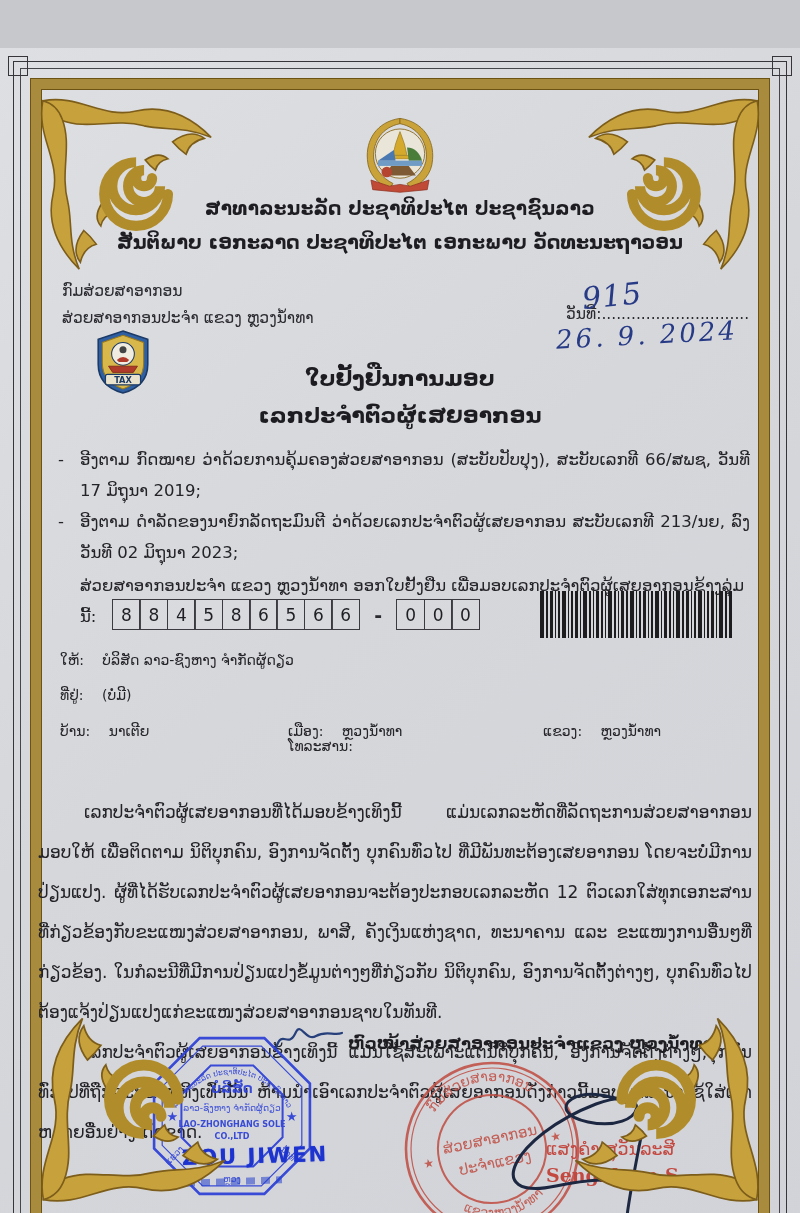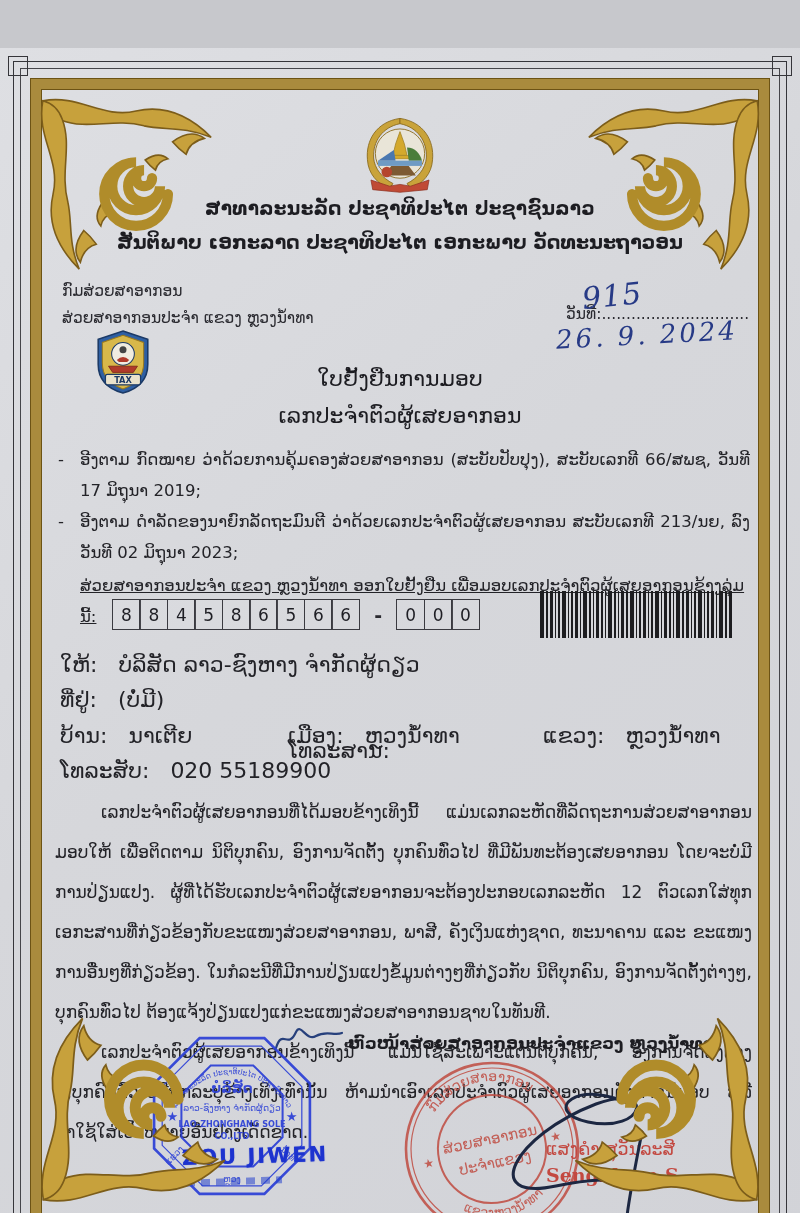--- a/index.html
+++ b/index.html
@@ -24,40 +24,40 @@
   .emblem{position:absolute;left:50%;top:66px;transform:translateX(-50%);width:88px;height:80px;}
   .h1{position:absolute;left:0;right:0;top:150px;text-align:center;font-size:18.5px;font-weight:bold;color:#1d1d22;letter-spacing:.3px;}
   .h2{position:absolute;left:0;right:0;top:183px;text-align:center;font-size:19px;font-weight:bold;color:#1d1d22;}
   .issuer{position:absolute;left:62px;top:230px;font-size:15.5px;line-height:27px;color:#2a2a30;}
   .refblock{position:absolute;left:528px;top:250px;width:250px;font-size:15.5px;color:#2a2a30;line-height:33px;}
   .refline2{padding-left:38px;}
   .hand{font-family:"DejaVu Serif","Liberation Serif",serif;font-style:italic;color:#273a86;position:absolute;}
   .hw-num{left:582px;top:230px;font-size:30px;transform:rotate(-6deg);letter-spacing:1px;}
   .hw-date{left:556px;top:272px;font-size:26px;transform:rotate(-3deg);letter-spacing:3px;white-space:nowrap;}
   .taxbadge{position:absolute;left:92px;top:281px;width:62px;height:68px;text-align:center;}
-  .t1{position:absolute;left:0;right:0;top:318px;text-align:center;font-size:22px;font-weight:normal;color:#1c1c21;}
-  .t2{position:absolute;left:0;right:0;top:355px;text-align:center;font-size:22px;font-weight:normal;color:#1c1c21;}
+  .t1{position:absolute;left:0;right:0;top:318px;text-align:center;font-size:22px;font-weight:bold;color:#1c1c21;}
+  .t2{position:absolute;left:0;right:0;top:355px;text-align:center;font-size:22px;font-weight:bold;color:#1c1c21;}
   
   .midtext{position:absolute;left:58px;right:50px;top:396px;font-size:16.5px;line-height:31px;color:#232328;}
   .bullet{display:flex;}
   .bullet .mark{width:22px;flex:none;}
   .bullet .btxt{text-align:justify;}
-  .issue-line{padding-left:22px;margin-top:2px;text-decoration:underline;}
+  .issue-line{padding-left:22px;margin-top:2px;}
   
   .tinrow{position:absolute;left:112px;top:551px;display:flex;align-items:center;}
   .tinbox{width:27px;height:29px;border:1.6px solid #3a3a40;margin-left:-1.6px;display:flex;align-items:center;justify-content:center;
     font-size:17px;font-weight:500;color:#1e1e24;background:rgba(255,255,255,.06);}
   .tinbox.first{margin-left:0;}
   .tinsep{margin:0 14px;font-size:19px;font-weight:bold;color:#2a2a30;}
   .barcode{position:absolute;left:540px;top:543px;width:192px;height:47px;}
   
-  .frow{position:absolute;font-size:22px;color:#232328;white-space:nowrap;}
+  .frow{position:absolute;font-size:14px;color:#232328;white-space:nowrap;}
   .flabel{margin-right:14px;}
   
-  .bodytext{position:absolute;left:55px;right:48px;top:744px;font-size:17px;line-height:40px;color:#222227;}
+  .bodytext{position:absolute;left:38px;right:48px;top:744px;font-size:17px;line-height:40px;color:#222227;}
   .bodytext p{margin:0;text-align:justify;text-indent:46px;}
   
   .sigsquiggle{position:absolute;left:270px;top:972px;width:76px;height:38px;z-index:3;}
   .sigtitle{position:absolute;left:348px;top:986px;font-size:16.5px;font-weight:bold;color:#1d1d22;}
   .octstamp{position:absolute;left:146px;top:982px;width:172px;height:172px;opacity:.92;z-index:4;}
   .zou{position:absolute;left:182px;top:1096px;font-size:21px;font-weight:bold;color:#1d33cf;letter-spacing:2px;
     transform:rotate(-1.5deg);text-shadow:0 0 1px rgba(29,51,207,.7);z-index:4;}
   .zou-under{position:absolute;left:186px;top:1130px;width:96px;height:7px;z-index:4;
     background:repeating-linear-gradient(90deg,rgba(38,66,205,.55) 0 9px,transparent 9px 15px);transform:rotate(-2deg);}
   .redstamp{position:absolute;left:396px;top:1010px;width:192px;height:182px;opacity:.88;z-index:3;}
@@ -272,24 +272,20 @@
     <span>ນາເຕີຍ</span>
   </div>
   <div class="frow" style="left:288px;top:675px">
     <span class="flabel">ເມືອງ:</span>
     <span>ຫຼວງນ້ຳທາ</span>
   </div>
   <div class="frow" style="left:543px;top:675px">
     <span class="flabel">ແຂວງ:</span>
     <span>ຫຼວງນ້ຳທາ</span>
   </div>
-  <div class="frow" style="left:60px;top:710px">
-    <span class="flabel">ໂທລະສັບ:</span>
-    <span>020 55189900</span>
-  </div>
   <div class="frow" style="left:288px;top:690px">
     <span class="flabel">ໂທລະສານ:</span>
     <span></span>
   </div>
 
   <div class="bodytext">
     <p>ເລກປະຈຳຕົວຜູ້ເສຍອາກອນທີ່ໄດ້ມອບຂ້າງເທິງນີ້ ແມ່ນເລກລະຫັດທີ່ລັດຖະການສ່ວຍສາອາກອນມອບໃຫ້ ເພື່ອຕິດຕາມ ນິຕິບຸກຄົນ, ອົງການຈັດຕັ້ງ ບຸກຄົນທົ່ວໄປ ທີ່ມີພັນທະຕ້ອງເສຍອາກອນ ໂດຍຈະບໍ່ມີການປ່ຽນແປງ. ຜູ້ທີ່ໄດ້ຮັບເລກປະຈຳຕົວຜູ້ເສຍອາກອນຈະຕ້ອງປະກອບເລກລະຫັດ 12 ຕົວເລກໃສ່ທຸກເອກະສານທີ່ກ່ຽວຂ້ອງກັບຂະແໜງສ່ວຍສາອາກອນ, ພາສີ, ຄັງເງິນແຫ່ງຊາດ, ທະນາຄານ ແລະ ຂະແໜງການອື່ນໆທີ່ກ່ຽວຂ້ອງ. ໃນກໍລະນີທີ່ມີການປ່ຽນແປງຂໍ້ມູນຕ່າງໆທີ່ກ່ຽວກັບ ນິຕິບຸກຄົນ, ອົງການຈັດຕັ້ງຕ່າງໆ, ບຸກຄົນທົ່ວໄປ ຕ້ອງແຈ້ງປ່ຽນແປງແກ່ຂະແໜງສ່ວຍສາອາກອນຊາບໃນທັນທີ.</p>
     <p>ເລກປະຈຳຕົວຜູ້ເສຍອາກອນຂ້າງເທິງນີ້ ແມ່ນໃຊ້ສະເພາະແຕ່ນິຕິບຸກຄົນ, ອົງການຈັດຕັ້ງຕ່າງໆ,ບຸກຄົນທົ່ວໄປທີ່ຖືກລະບຸຂ້າງເທິງເທົ່ານັ້ນ ຫ້າມນຳເອົາເລກປະຈຳຕົວຜູ້ເສຍອາກອນດັ່ງກ່າວນີ້ມອບ ຫລື ນຳໃຊ້ໃສ່ເປົ້າຫມາຍອື່ນຢ່າງເດັດຂາດ.</p>
   </div>
 

